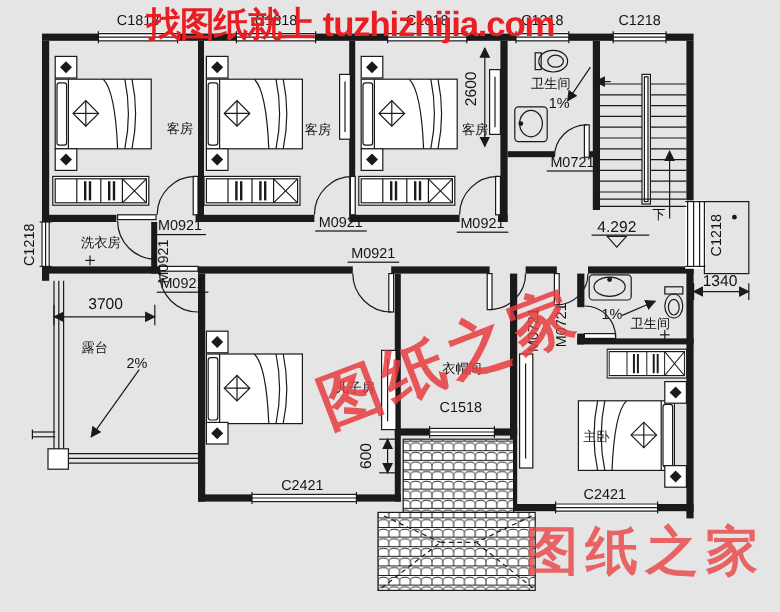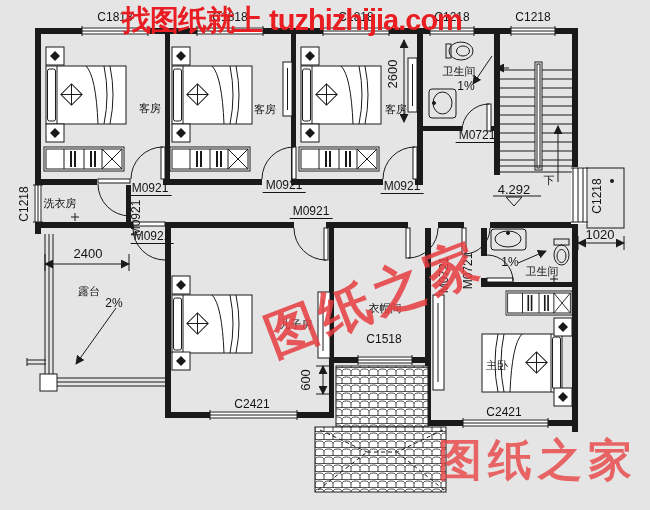--- a/index.html
+++ b/index.html
@@ -355,31 +355,31 @@
 <div class="lbl ul" style="left:284px;top:186px">M0921</div>
 <div class="lbl ul" style="left:402px;top:187px">M0921</div>
 <div class="lbl ul" style="left:311px;top:212px">M0921</div>
 <div class="lbl ul" style="left:477px;top:136px">M0721</div>
 <div class="lbl rot" style="left:444px;top:275px">M0721</div>
 <div class="lbl rot" style="left:468px;top:271px">M0721</div>
 
 <div class="lbl cn" style="left:150px;top:108px">客房</div>
 <div class="lbl cn" style="left:265px;top:109px">客房</div>
 <div class="lbl cn" style="left:396px;top:109px">客房</div>
-<div class="lbl cn" style="left:60px;top:203px">洗衣房</div>
-<div class="lbl cn" style="left:89px;top:291px">露台</div>
+<div class="lbl cn" style="left:84px;top:203px">洗衣房</div>
+<div class="lbl cn" style="left:79px;top:291px">露台</div>
 <div class="lbl cn" style="left:296px;top:324px">儿子房</div>
 <div class="lbl cn" style="left:385px;top:308px">衣帽间</div>
 <div class="lbl cn" style="left:497px;top:365px">主卧</div>
 <div class="lbl cn" style="left:459px;top:71px">卫生间</div>
 <div class="lbl cn" style="left:542px;top:271px">卫生间</div>
 
 <div class="lbl dim rot" style="left:392px;top:74px">2600</div>
-<div class="lbl dim" style="left:88px;top:253px">2400</div>
-<div class="lbl dim" style="left:600px;top:234px">1020</div>
+<div class="lbl dim" style="left:88px;top:253px">3700</div>
+<div class="lbl dim" style="left:600px;top:234px">1340</div>
 <div class="lbl dim rot" style="left:305px;top:380px">600</div>
 <div class="lbl dim" style="left:514px;top:189px">4.292</div>
 <div class="lbl cn" style="left:549px;top:180px">下</div>
 <div class="lbl" style="left:114px;top:303px">2%</div>
 <div class="lbl" style="left:466px;top:86px">1%</div>
 <div class="lbl" style="left:510px;top:262px">1%</div>
 
 <div class="wm" id="wm-top">找图纸就上 tuzhizhijia.com</div>
 <div class="wm" id="wm-diag">图纸之家</div>
 <div class="wm" id="wm-bottom">图纸之家</div>

